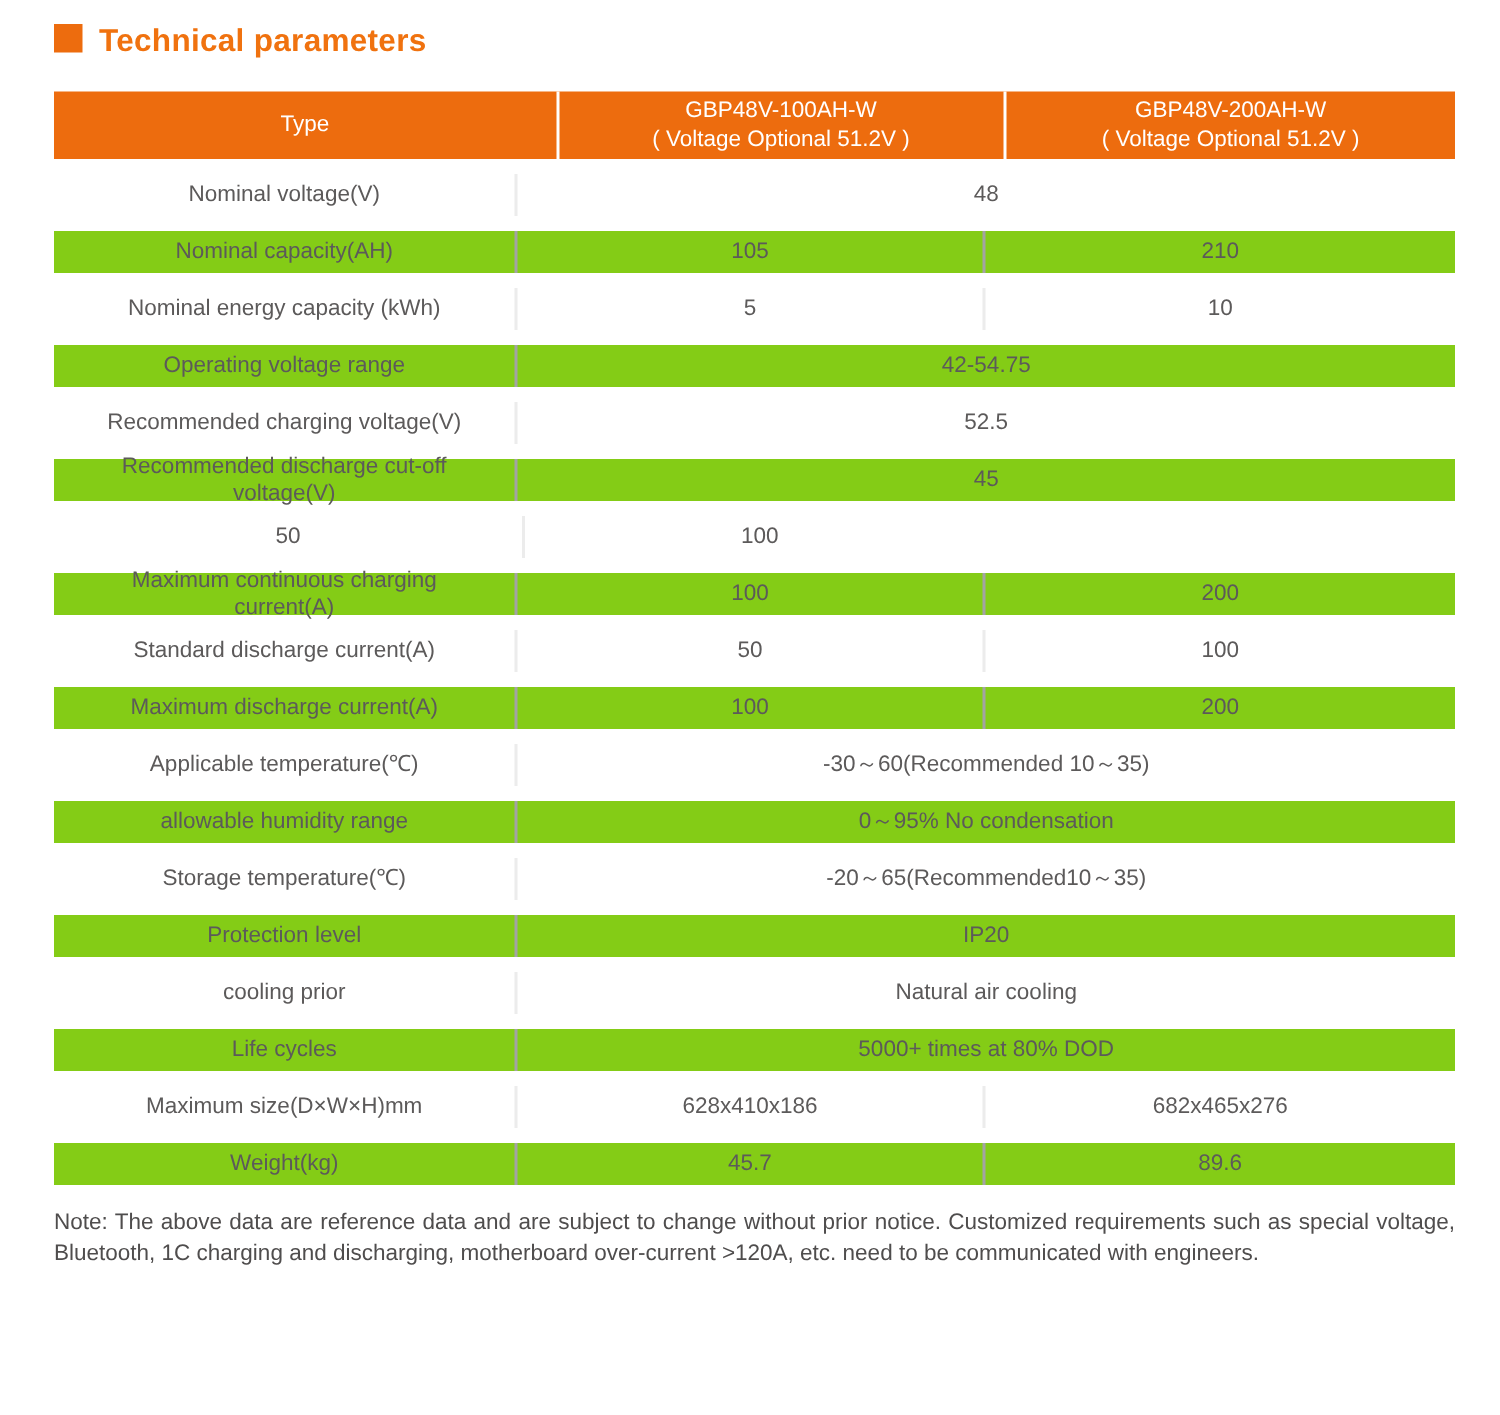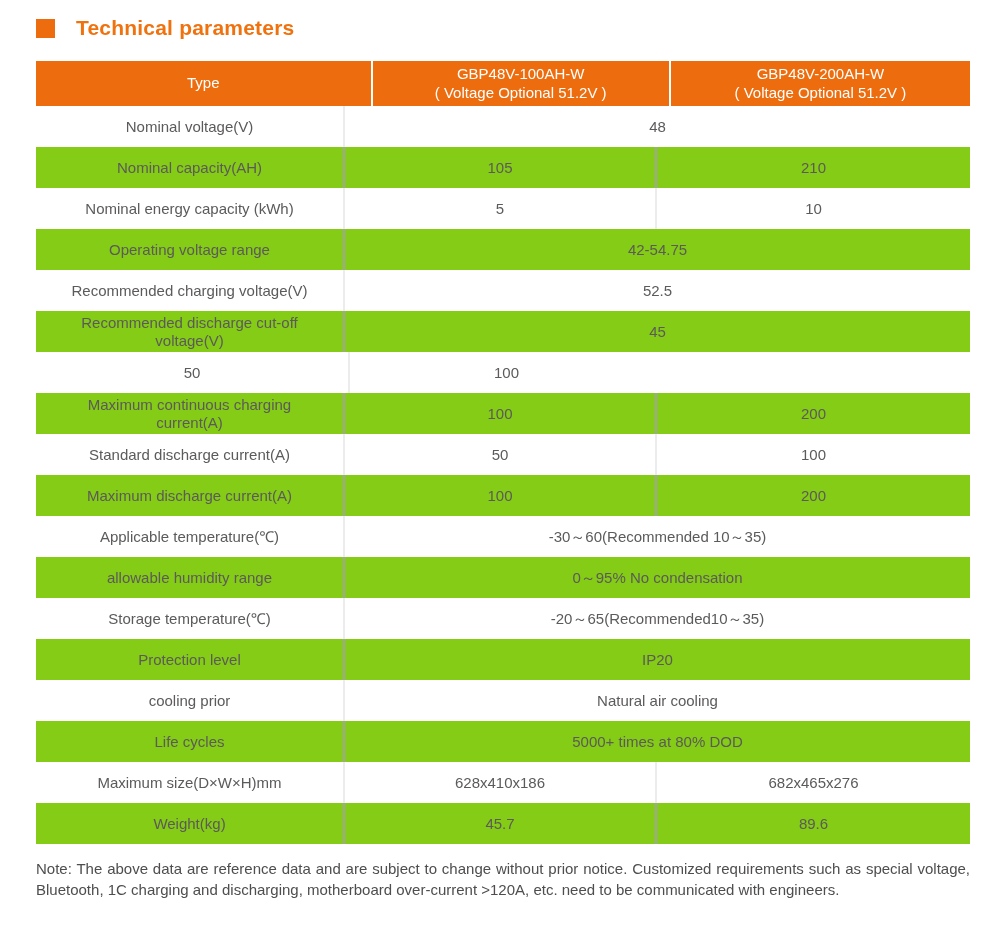--- a/index.html
+++ b/index.html
@@ -5,37 +5,37 @@
   * { margin: 0; padding: 0; box-sizing: border-box; }
   html, body {
     width: 1000px; height: 943px;
     background: #ffffff;
     font-family: "Liberation Sans", sans-serif;
     overflow: hidden;
   }
   .page { padding: 16px 28px 0 36px; }
 
   
-  .title-bar { display: flex; align-items: center; gap: 21px; margin-bottom: 21px; }
+  .title-bar { display: flex; gap: 11px; margin-bottom: 21px; }
   .title-square { width: 19px; height: 19px; background: #ED6C0E; flex: none; }
   .title-text { font-size: 21px; font-weight: bold; color: #F0720F; letter-spacing: 0.2px; }
 
   
   .spec-table { width: 934px; }
   .thead { display: flex; height: 45px; background: #ED6C0E; color: #ffffff; }
   .th {
     display: flex; align-items: center; justify-content: center;
     text-align: center; white-space: pre-line;
     font-size: 15px; line-height: 1.22;
   }
   .th.c1 { width: 350px; }
   .th.c2 { width: 312px; border-left: 2px solid #ffffff; }
   .th.c3 { width: 315px; border-left: 2px solid #ffffff; }
 
-  .trow { display: flex; height: 41px; background: #ffffff; }
+  .trow { display: flex; height: 28px; background: #ffffff; margin-top: 10px; }
   .trow.shade { background: #84cc16; }
   .cell {
     display: flex; align-items: center; justify-content: center;
     text-align: center; white-space: pre-line;
     font-size: 15px; line-height: 1.18; color: #5C5A5A;
   }
   .label-cell { width: 307px; }
   .value-cell { width: 312px; }
   .value-cell.last { width: 315px; }
   .value-cell.merged { width: 627px; }

